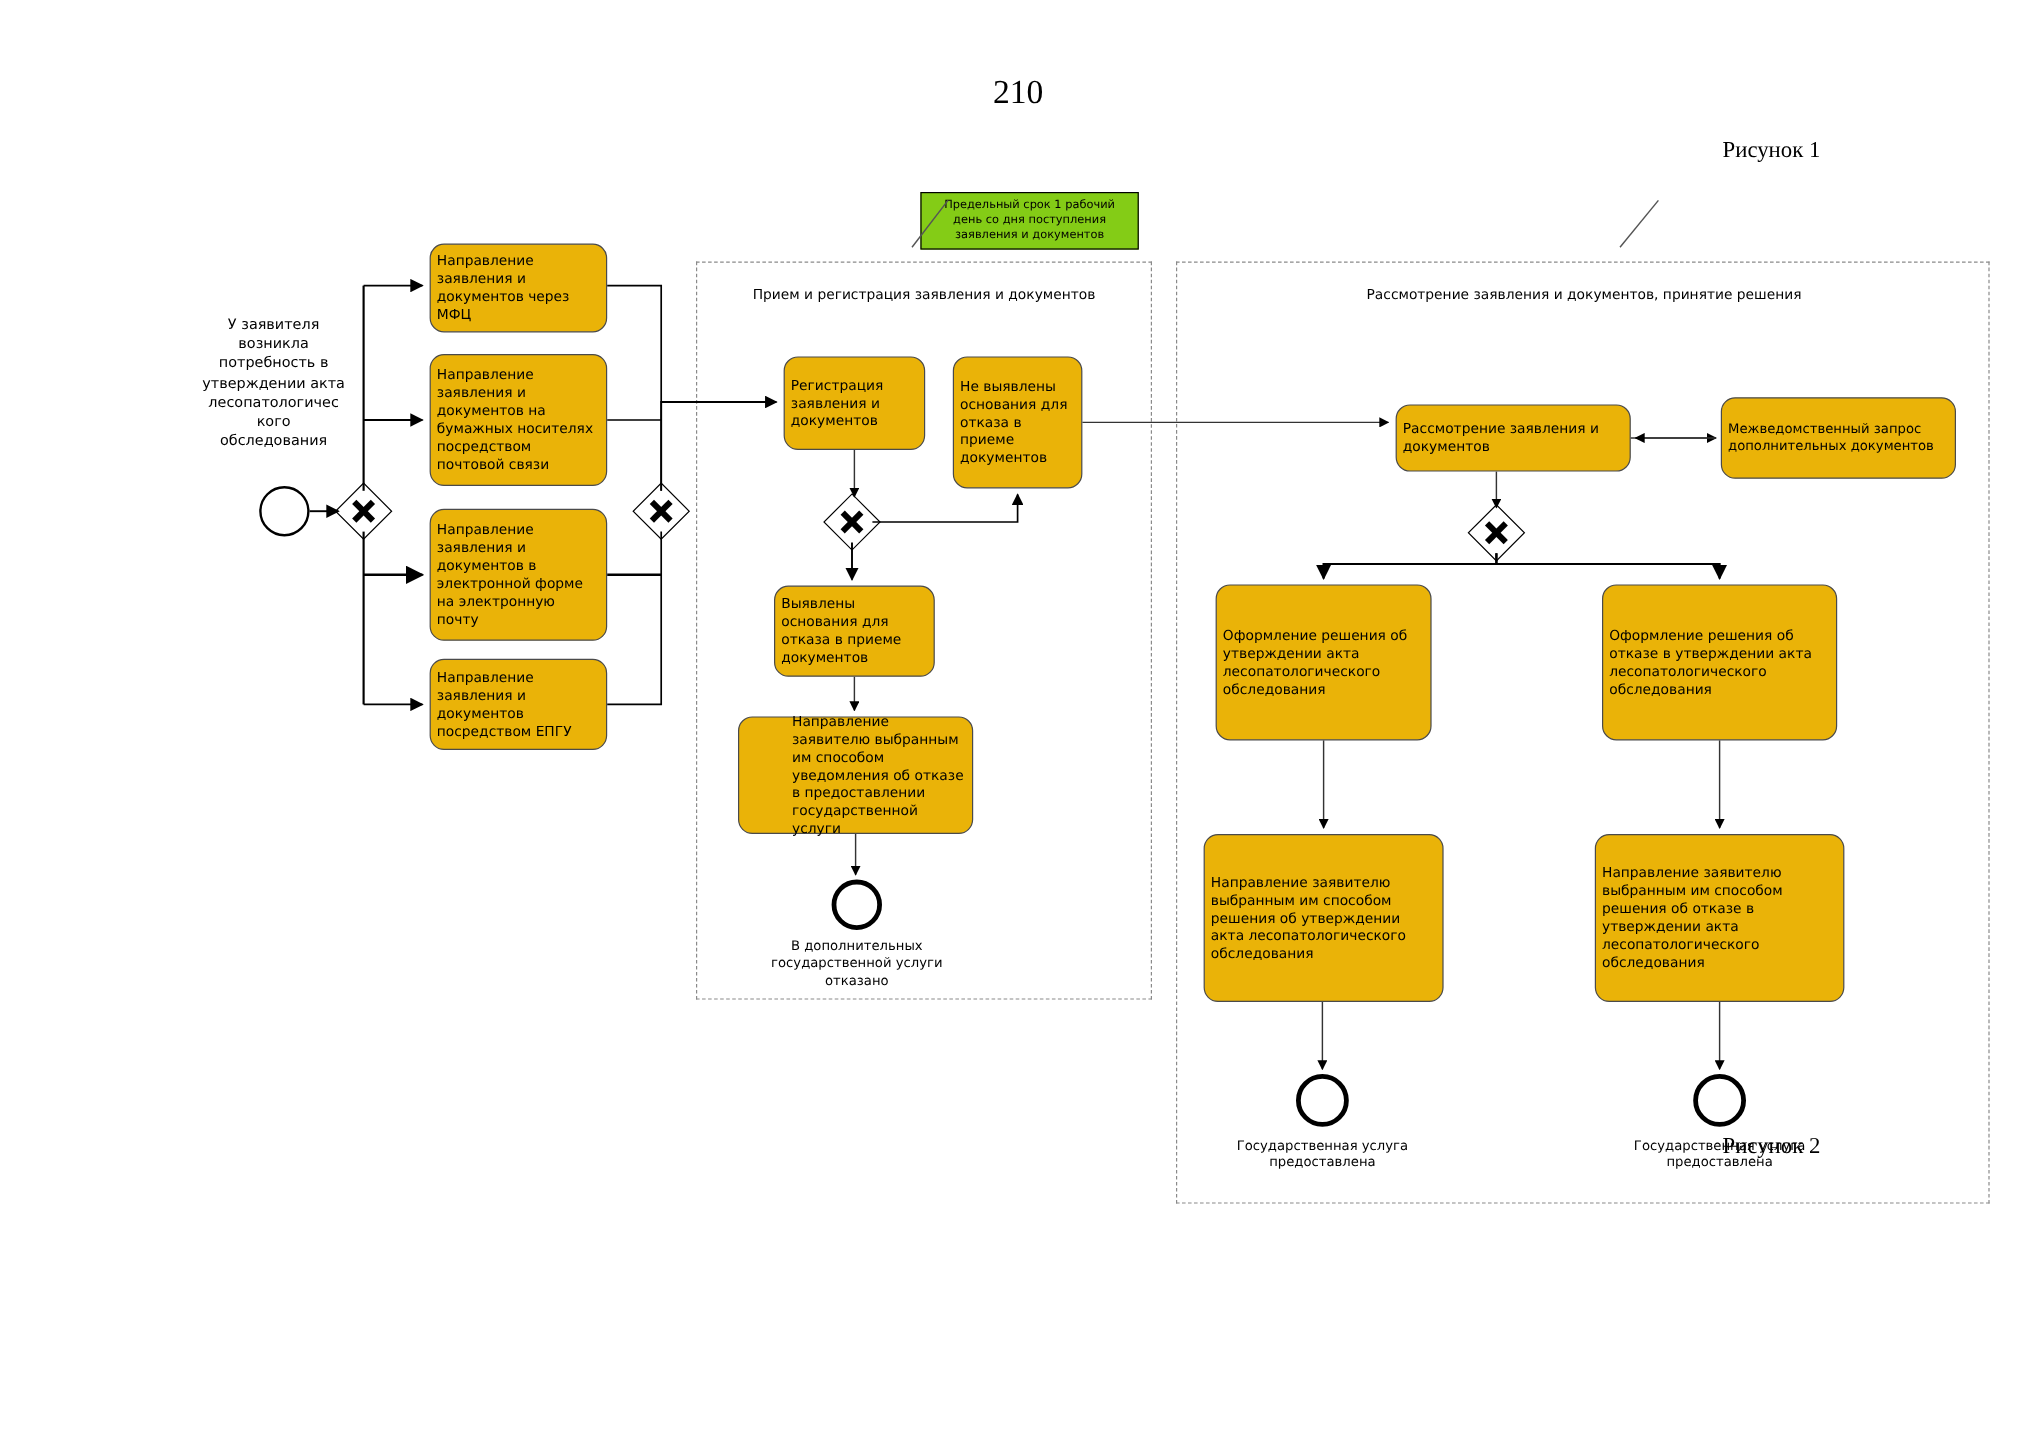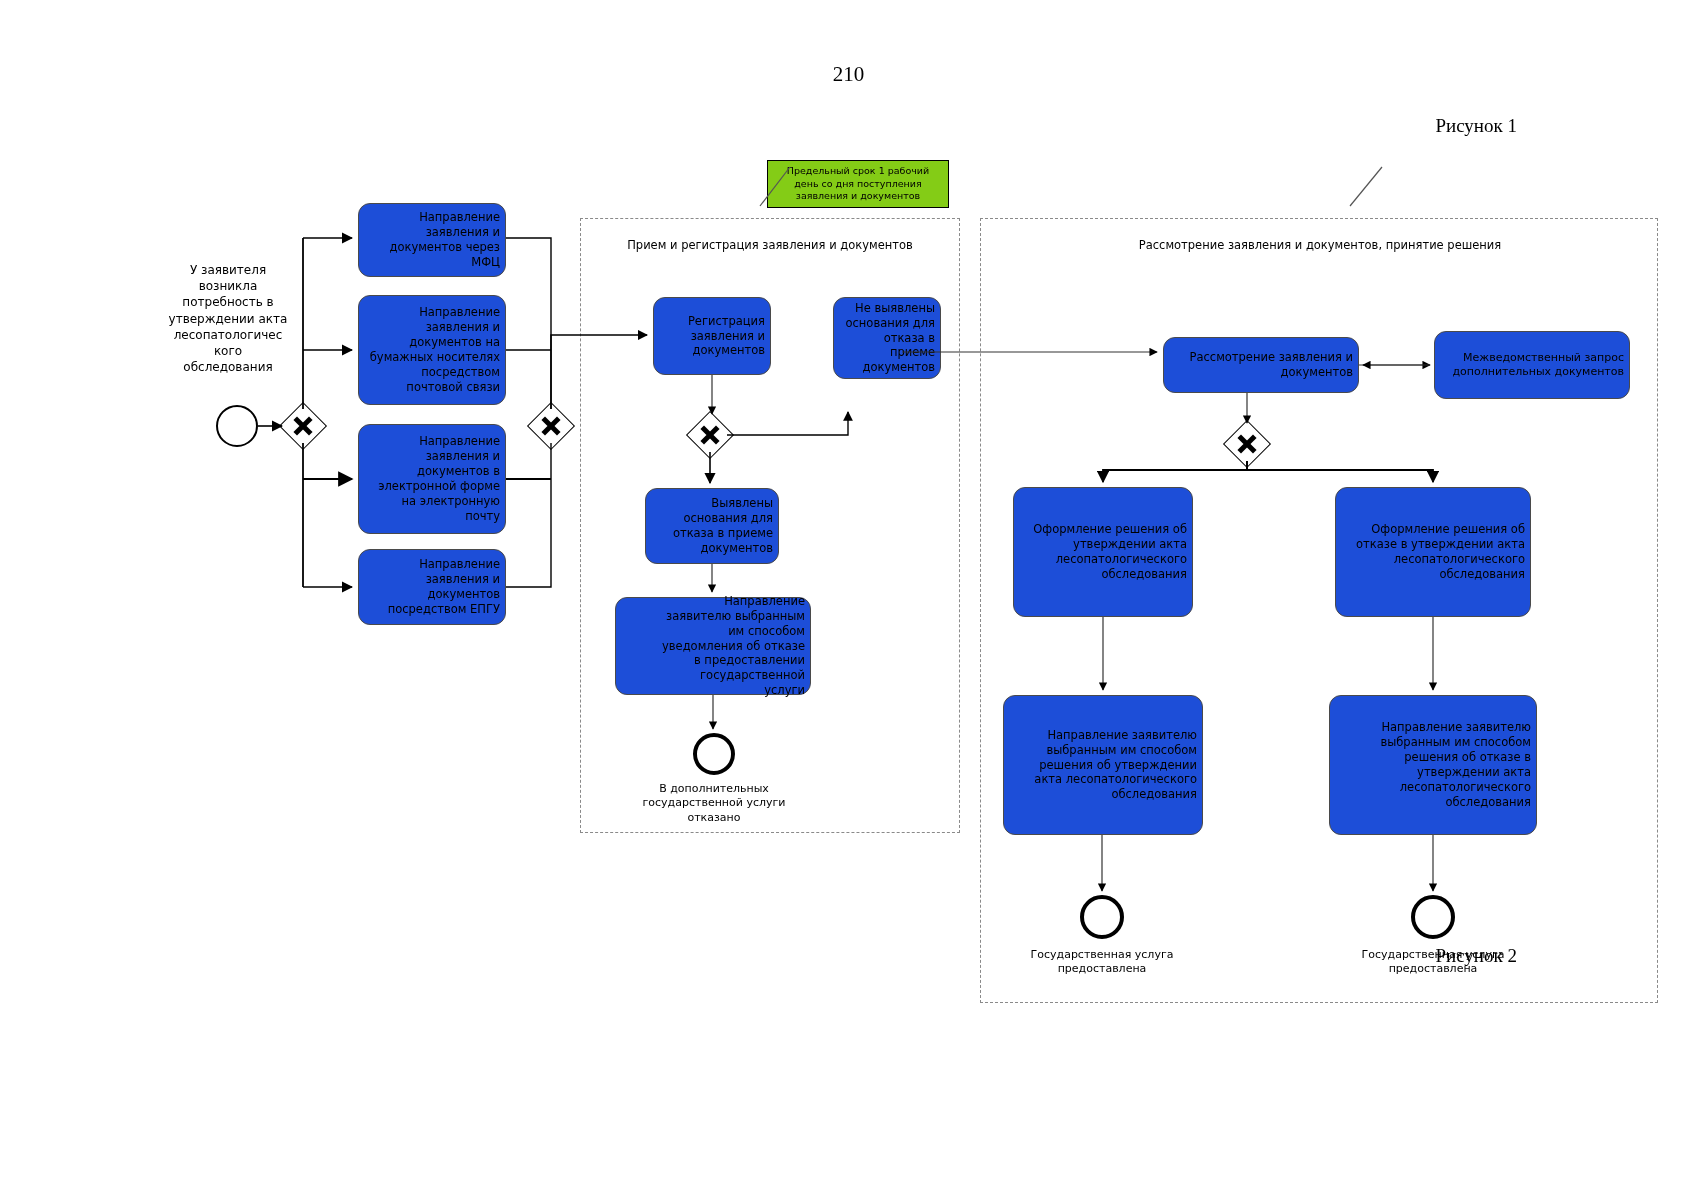--- a/index.html
+++ b/index.html
@@ -14,21 +14,21 @@
     color: #000;
     overflow: hidden;
   }
   #canvas { position: absolute; inset: 0; }
 
   .page-number {
     position: absolute;
     left: 0; right: 0;
     top: 62px;
     text-align: center;
-    font-size: 21px;
+    font-size: 28px;
     font-family: "Liberation Serif", "DejaVu Serif", serif;
   }
 
   .fig-caption {
     position: absolute;
     font-size: 19px;
     font-family: "Liberation Serif", "DejaVu Serif", serif;
     white-space: nowrap;
   }
   #fig1 { right: 180px; top: 115px; }
@@ -61,25 +61,25 @@
     display: flex;
     align-items: center;
     justify-content: center;
   }
 
   
   .task {
     position: absolute;
     border: 1px solid #4a4a4a;
     border-radius: 12px;
-    background: #1d4ed8;
+    background: #eab308;
     display: flex;
     align-items: center;
     justify-content: center;
-    text-align: right;
+    text-align: left;
     font-size: 11.5px;
     line-height: 1.3;
     padding: 3px 5px;
   }
   .task.small { font-size: 11px; }
 
   
   .event {
     position: absolute;
     border-radius: 50%;
@@ -173,21 +173,21 @@
   <div class="task" style="left:358px; top:203px; width:148px; height:74px;">Направление заявления и документов через МФЦ</div>
 
   <div class="task" style="left:358px; top:295px; width:148px; height:110px;">Направление заявления и документов на бумажных носителях посредством почтовой связи</div>
 
   <div class="task" style="left:358px; top:424px; width:148px; height:110px;">Направление заявления и документов в электронной форме на электронную почту</div>
 
   <div class="task" style="left:358px; top:549px; width:148px; height:76px;">Направление заявления и документов посредством ЕПГУ</div>
 
   <div class="task" style="left:653px; top:297px; width:118px; height:78px;">Регистрация заявления и документов</div>
 
-  <div class="task" style="left:794px; top:297px; width:108px; height:82px;margin-left:39px;">Не выявлены основания для отказа в приеме документов</div>
+  <div class="task" style="left:794px; top:297px; width:108px; height:110px;">Не выявлены основания для отказа в приеме документов</div>
 
   <div class="task" style="left:645px; top:488px; width:134px; height:76px;">Выявлены основания для отказа в приеме документов</div>
 
   <div class="task" style="left:615px; top:597px; width:196px; height:98px;padding-left:44px;">Направление заявителю выбранным им способом уведомления об отказе в предоставлении государственной услуги</div>
 
   <div class="event end" style="left:693px; top:733px; width:42px; height:42px;"></div>
   <div class="event-label" style="left:636px; top:782px; width:156px;">В дополнительных государственной услуги отказано</div>
 
   <div class="task" style="left:1163px; top:337px; width:196px; height:56px;">Рассмотрение заявления и документов</div>
 

